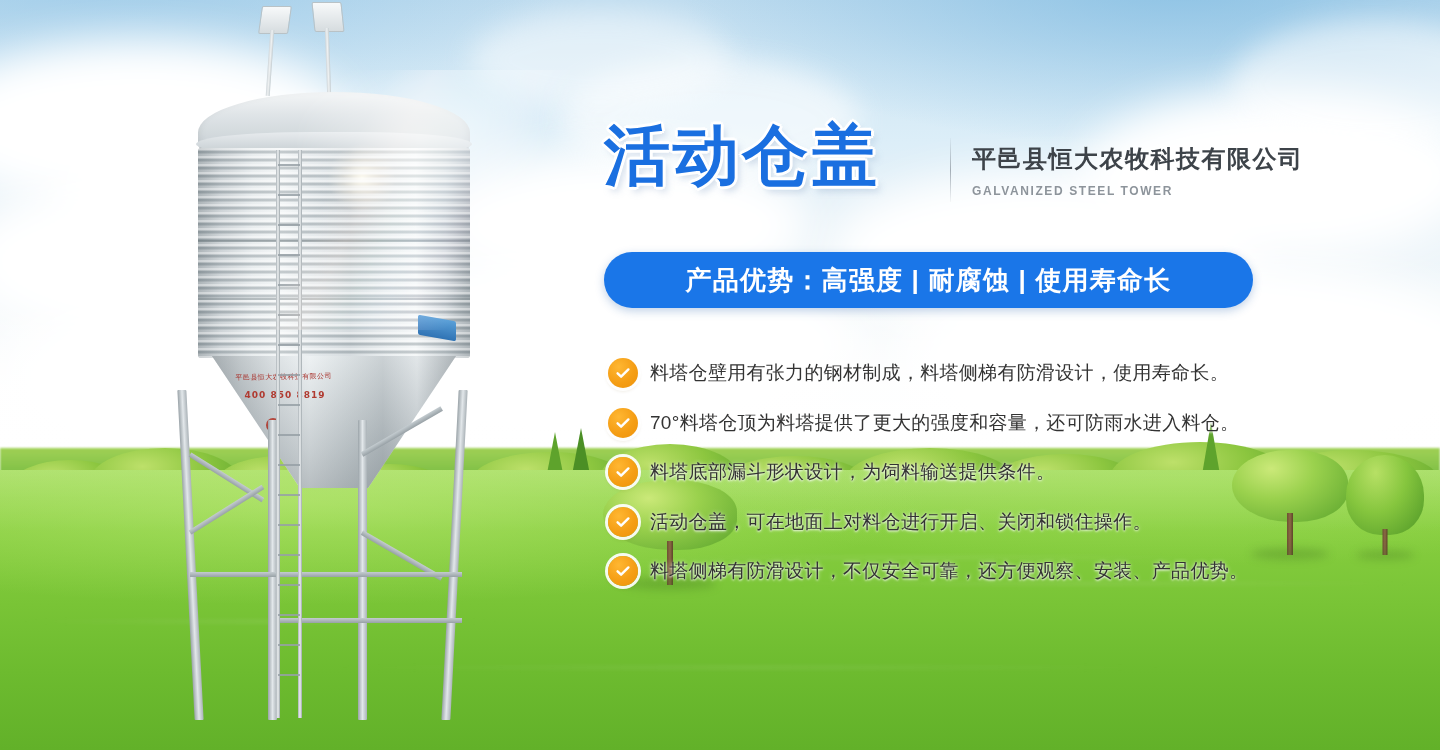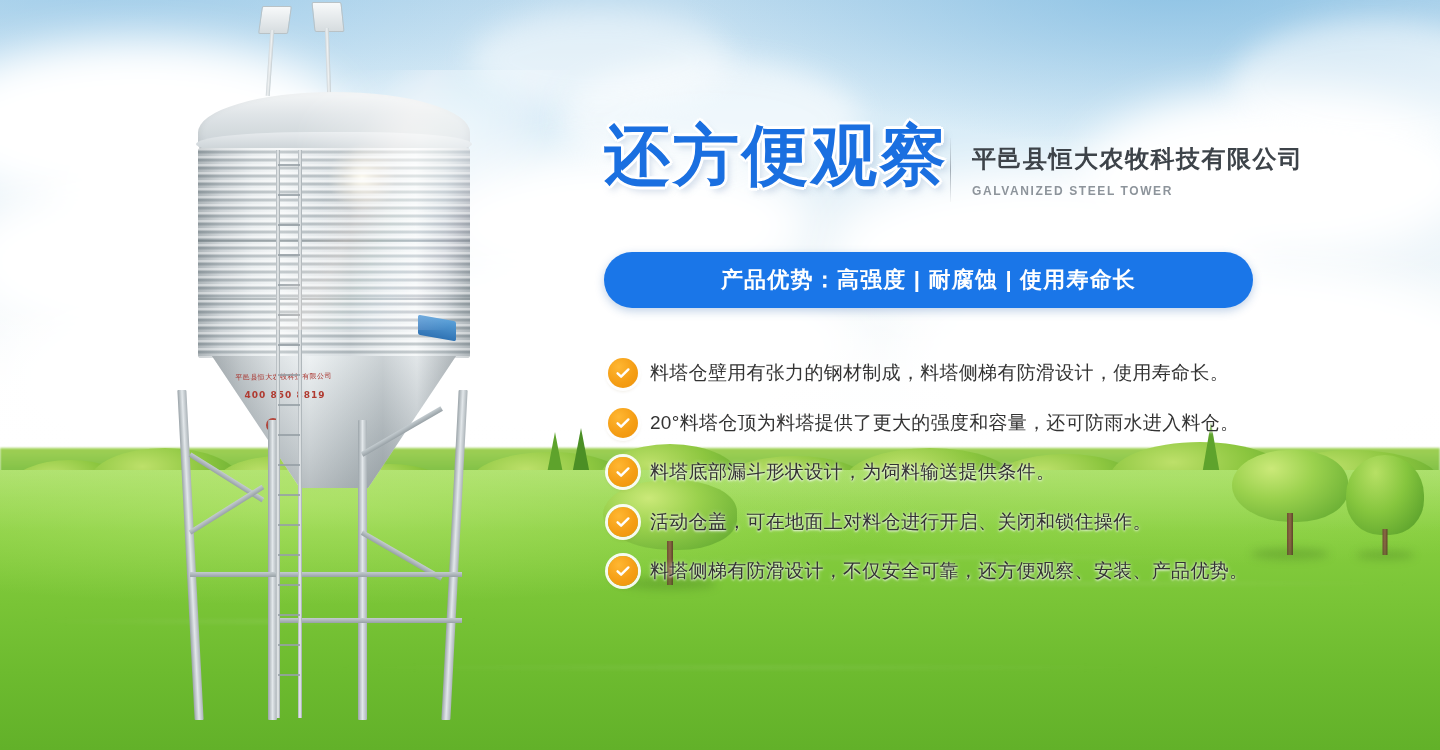--- a/index.html
+++ b/index.html
@@ -291,21 +291,21 @@
 
   .pill {
     position:absolute; left:604px; top:252px;
     width:649px; height:56px;
     background:#1a76e8;
     border-radius:28px;
     display:flex; align-items:center; justify-content:center;
     box-shadow:0 3px 10px rgba(30,90,170,.28);
   }
   .pill-text {
-    color:#ffffff; font-size:22px; font-weight:bold; letter-spacing:1.2px;
+    color:#ffffff; font-size:26px; font-weight:bold; letter-spacing:1.2px;
     white-space:nowrap;
   }
 
   .bullets { position:absolute; left:608px; top:358px; width:700px; }
   .bullet {
     position:absolute; left:0; display:flex; align-items:center; gap:12px;
     white-space:nowrap;
   }
   .b0 { top:0px;   }
   .b1 { top:49.5px;}
@@ -445,21 +445,21 @@
       <div class="rung" style="top:404px;"></div>
       <div class="rung" style="top:434px;"></div>
       <div class="rung" style="top:464px;"></div>
       <div class="rung" style="top:494px;"></div>
       <div class="rung" style="top:524px;"></div>
     </div>
 
     <div class="silo-sunflare"></div>
   </div>
 
-  <div class="headline">还方便观察</div>
+  <div class="headline">活动仓盖</div>
 
   <div class="divider"></div>
 
   <div class="company">平邑县恒大农牧科技有限公司</div>
 
   <div class="eng-sub">GALVANIZED STEEL TOWER</div>
 
   <div class="pill">
     <span class="pill-text">产品优势：高强度 | 耐腐蚀 | 使用寿命长</span>
   </div>
@@ -474,21 +474,21 @@
       </span>
       <span class="bullet-text">料塔仓壁用有张力的钢材制成，料塔侧梯有防滑设计，使用寿命长。</span>
     </div>
 
     <div class="bullet b1">
       <span class="check">
         <svg width="18" height="18" viewBox="0 0 18 18">
             <path d="M3.6 9.3 L7.1 12.7 L14.4 5.4" fill="none" stroke="#ffffff" stroke-width="2.4" stroke-linecap="round" stroke-linejoin="round"></path>
           </svg>
       </span>
-      <span class="bullet-text">20°料塔仓顶为料塔提供了更大的强度和容量，还可防雨水进入料仓。</span>
+      <span class="bullet-text">70°料塔仓顶为料塔提供了更大的强度和容量，还可防雨水进入料仓。</span>
     </div>
 
     <div class="bullet b2">
       <span class="check">
         <svg width="18" height="18" viewBox="0 0 18 18">
             <path d="M3.6 9.3 L7.1 12.7 L14.4 5.4" fill="none" stroke="#ffffff" stroke-width="2.4" stroke-linecap="round" stroke-linejoin="round"></path>
           </svg>
       </span>
       <span class="bullet-text">料塔底部漏斗形状设计，为饲料输送提供条件。</span>
     </div>

